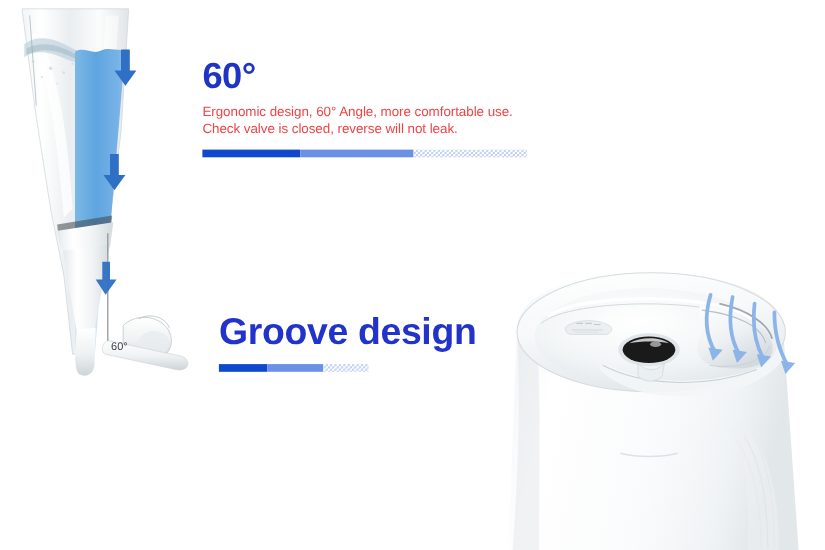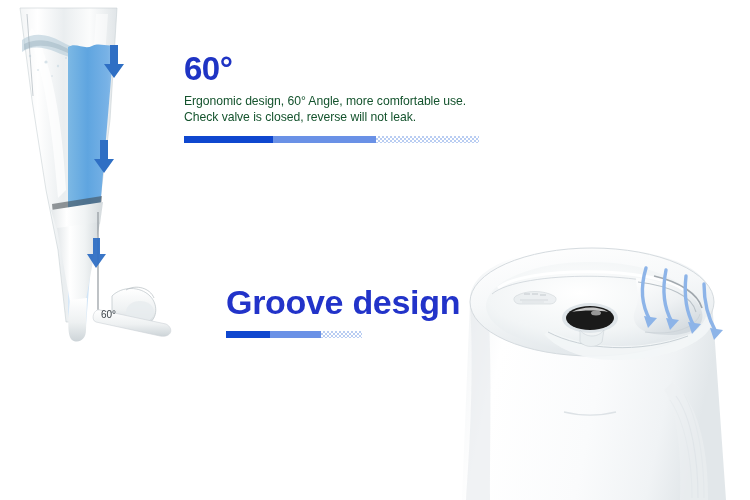--- a/index.html
+++ b/index.html
@@ -47,21 +47,20 @@
     position: absolute;
     left: 184px;
     top: 52px;
     width: 310px;
   }
   .block2 {
     position: absolute;
     left: 199px;
     top: 285px;
     width: 370px;
-    margin-left: 27px;
   }
 
   .heading-60 {
     font-size: 33px;
     font-weight: bold;
     color: #1f34c4;
     line-height: 1;
     letter-spacing: -0.5px;
     margin: 0 0 9px 0;
   }
@@ -69,21 +68,21 @@
     font-size: 34px;
     font-weight: bold;
     color: #2233c9;
     line-height: 1;
     letter-spacing: -0.3px;
     margin: 0 0 6px 0;
   }
 
   .body-text {
     font-size: 12.2px;
-    color: #14532d;
+    color: #ef4444;
     line-height: 15.5px;
     margin: 0;
     white-space: pre-line;
     letter-spacing: -0.05px;
   }
 
   
   .pbar {
     display: flex;
     height: 7px;

